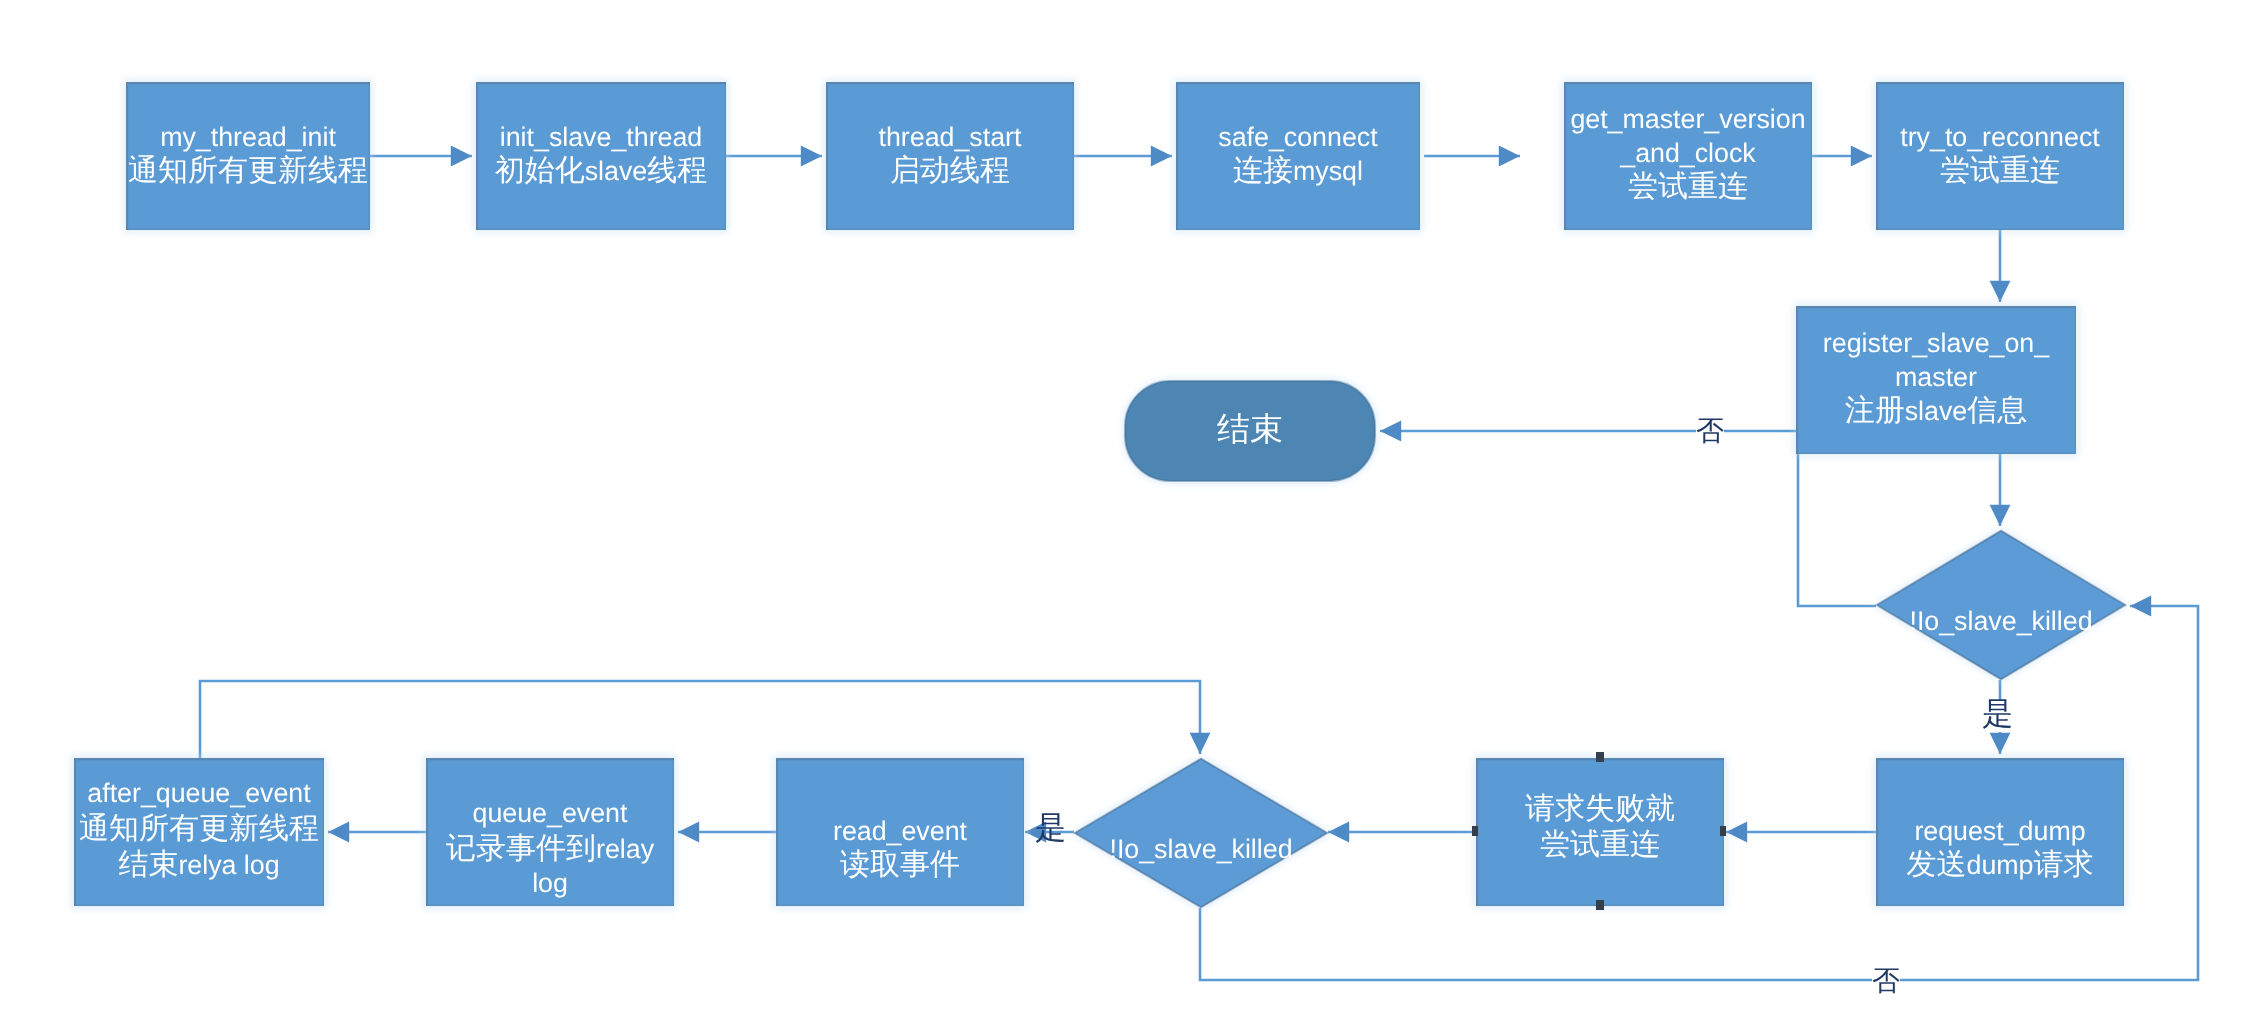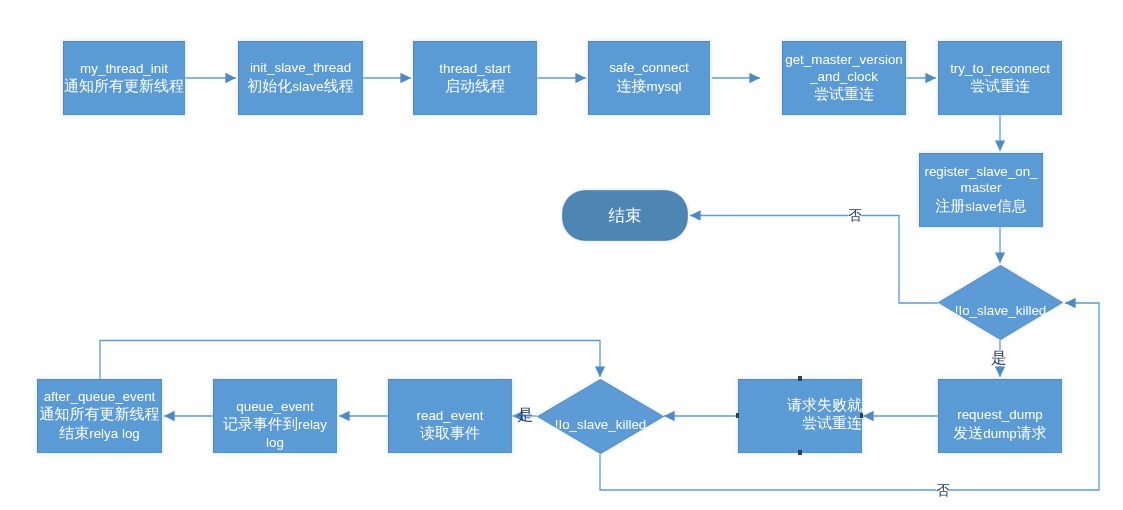--- a/index.html
+++ b/index.html
@@ -11,21 +11,21 @@
   svg.layer{position:absolute;left:0;top:0;width:1123px;height:510px;overflow:visible;}
   .node{position:absolute;box-sizing:border-box;display:flex;align-items:center;
         justify-content:center;color:#ffffff;text-align:center;z-index:3;}
   .rect{background:#5b9bd5;box-shadow:inset 1.1px 1.1px 0 0 rgba(86,110,134,0.45),inset -0.7px -0.7px 0 0 rgba(86,110,134,0.25),0 0 4px 1px rgba(187,219,248,0.5);}
   .handle{position:absolute;background:#333f4b;z-index:6;}
   .txt{display:block;width:100%;font-size:15px;white-space:nowrap;}
   .ln{display:block;line-height:1.225em;}
   .lat{font-size:13.4px;}
   .big{font-size:16.5px;}
   .up1{position:relative;top:-1px;margin-top:20px;}
-  .up2{position:relative;top:-2px;text-align:right;}
+  .up2{position:relative;top:-2px;}
   .elabel{position:absolute;color:#1f3864;font-size:14px;line-height:14px;
           white-space:nowrap;z-index:5;background:#ffffff;padding:0;}
   .elabel.yes{font-size:15.6px;line-height:15.6px;}
 </style>
 </head>
 <body>
 
 <div id="stage">
 
   <svg class="layer" viewBox="0 0 1123 510">
@@ -101,21 +101,21 @@
       </span>
   </div>
 
   <div class="node rect" style="left:938px;top:41px;width:124px;height:74px">
     <span class="txt">
         <span class="ln lat">try_to_reconnect</span>
         <span class="ln">尝试重连</span>
       </span>
   </div>
 
-  <div class="node rect" style="left:919px;top:153px;width:124px;height:74px">
+  <div class="node rect" style="left:898px;top:153px;width:140px;height:74px">
     <span class="txt">
         <span class="ln lat">register_slave_on_</span>
         <span class="ln lat">master</span>
         <span class="ln"><span>注册</span><span class="lat">slave</span><span>信息</span></span>
       </span>
   </div>
 
   <div class="node" style="left:938px;top:265px;width:125px;height:75px">
     <span class="txt up1">
         <span class="ln lat">!Io_slave_killed</span>

